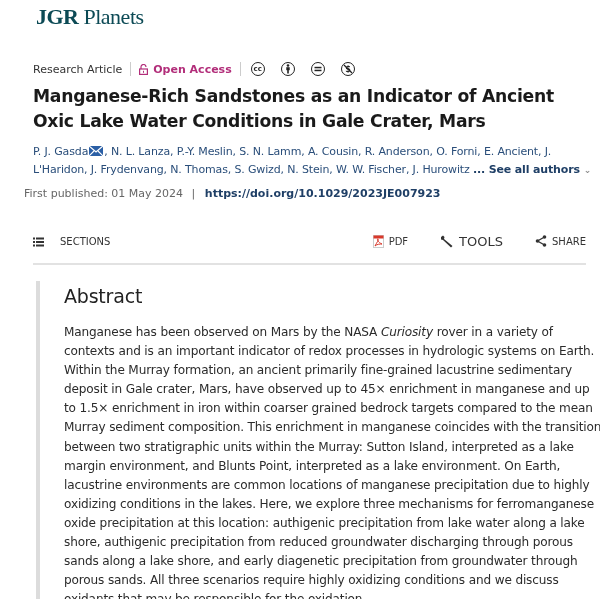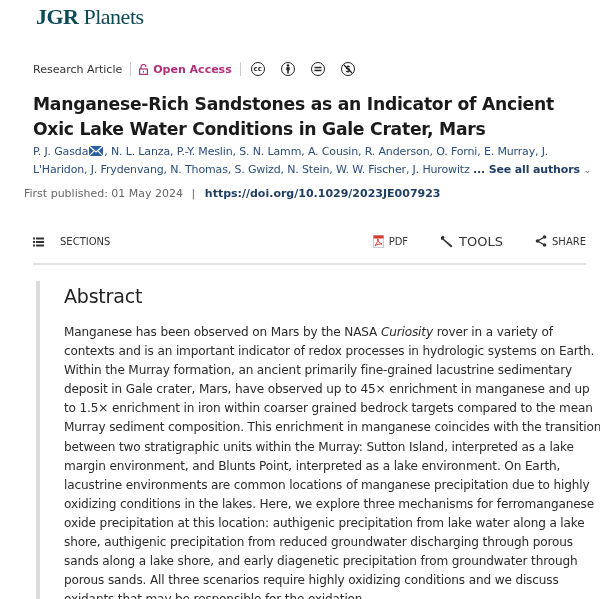--- a/index.html
+++ b/index.html
@@ -28,21 +28,21 @@
     .oa { display: flex; align-items: center; color: #b22e7a; font-weight: bold; }
     .lock-icon { display: inline-block; width: 9px; height: 11px; margin-right: 5px; }
     .cc-icons { display: flex; gap: 16px; margin-left: 2px; }
     .cc-icon {
       width: 14px; height: 14px; border: 1.5px solid #222; border-radius: 50%;
       display: flex; align-items: center; justify-content: center;
       font-size: 7px; font-weight: bold; color: #222; line-height: 1;
     }
 
     .title {
-      position: absolute; left: 33px; top: 92px; width: 540px;
+      position: absolute; left: 33px; top: 84px; width: 540px;
       font-family: "DejaVu Sans", sans-serif;
       font-weight: bold; font-size: 17.2px; line-height: 25px;
       color: #1a1a1a; letter-spacing: -0.25px;
     }
 
     .authors {
       position: absolute; left: 33px; top: 143px; width: 560px;
       font-size: 11px; line-height: 17.5px; color: #2a4e7a;
       letter-spacing: -0.15px;
     }
@@ -126,21 +126,21 @@
     </span>
   </div>
 
   <h1 class="title">Manganese-Rich Sandstones as an Indicator of Ancient Oxic Lake Water Conditions in Gale Crater, Mars</h1>
 
   <div class="authors">
     <a>P. J. Gasda</a><span class="mail-icon"><svg width="14" height="10" viewBox="0 0 14 10" style="position:absolute;left:0;top:0">
           <rect width="14" height="10" fill="#2b5fa5"></rect>
           <path d="M0 0 L7 6 L14 0" fill="none" stroke="#fff" stroke-width="1.3"></path>
           <path d="M0 10 L5 5 M14 10 L9 5" stroke="#fff" stroke-width="1.1"></path>
-        </svg></span><span>, N. L. Lanza, P.-Y. Meslin, S. N. Lamm, A. Cousin, R. Anderson, O. Forni, E. Murray, J. L'Haridon, J. Frydenvang, N. Thomas, S. Gwizd, N. Stein, W. W. Fischer, J. Hurowitz</span>
+        </svg></span><span>, N. L. Lanza, P.-Y. Meslin, S. N. Lamm, A. Cousin, R. Anderson, O. Forni, E. Ancient, J. L'Haridon, J. Frydenvang, N. Thomas, S. Gwizd, N. Stein, W. W. Fischer, J. Hurowitz</span>
     <span class="see-all"><span>... See all authors</span><span class="chev">⌄</span></span>
   </div>
 
   <div class="pubrow">
     <span>First published: 01 May 2024</span>
     <span style="margin-left:5px">|</span>
     <a class="doi">https://doi.org/10.1029/2023JE007923</a>
   </div>
 
   <div class="toolbar">

